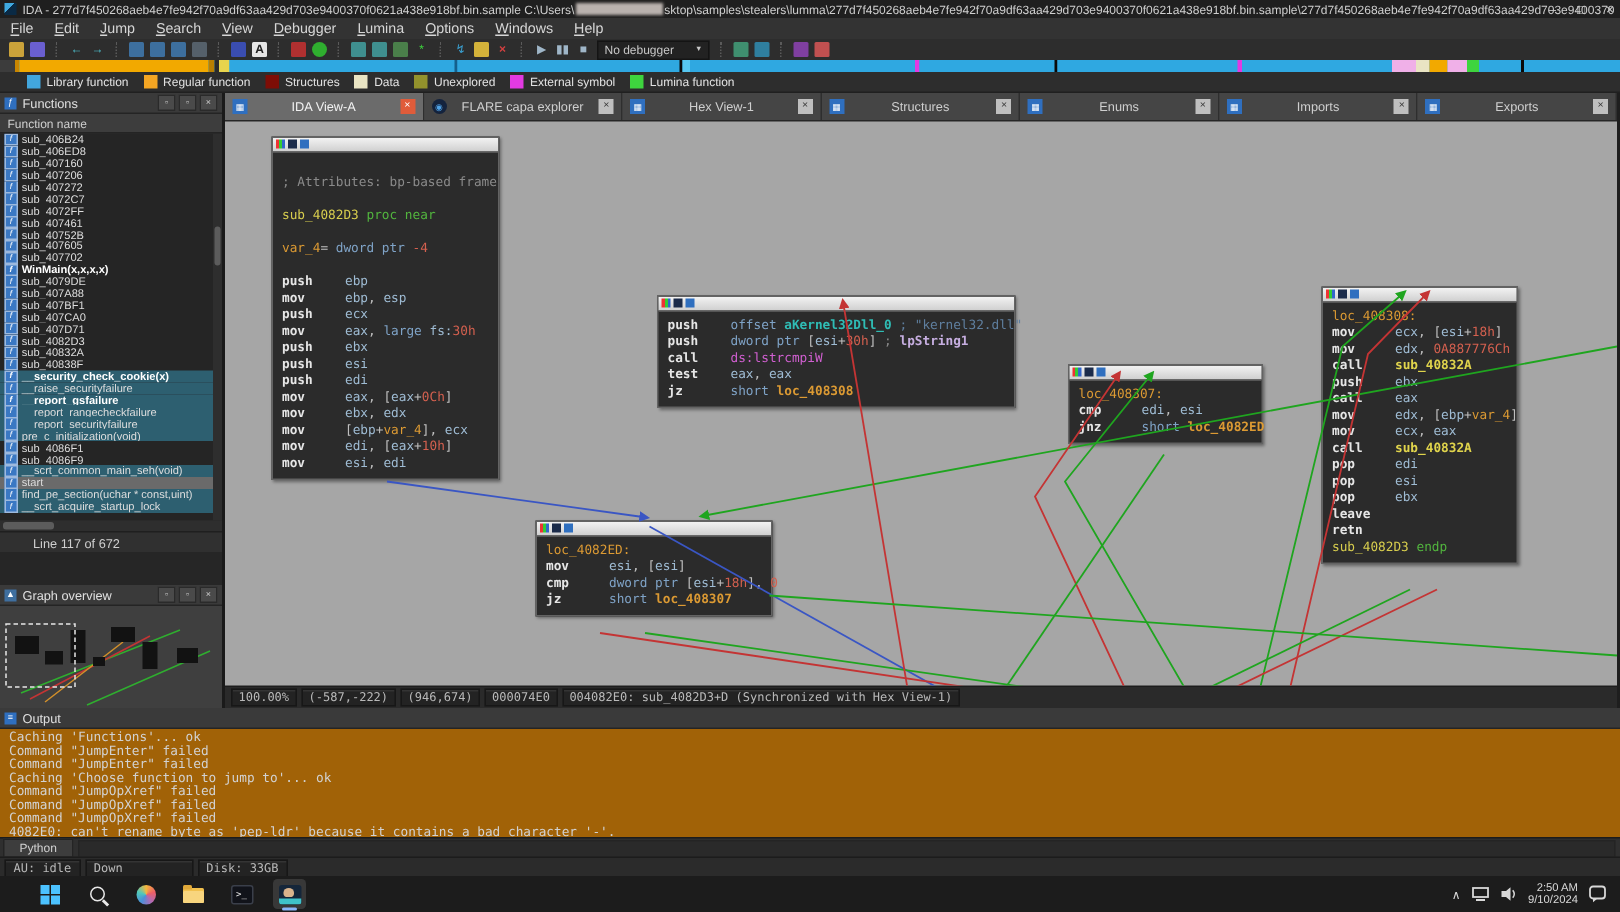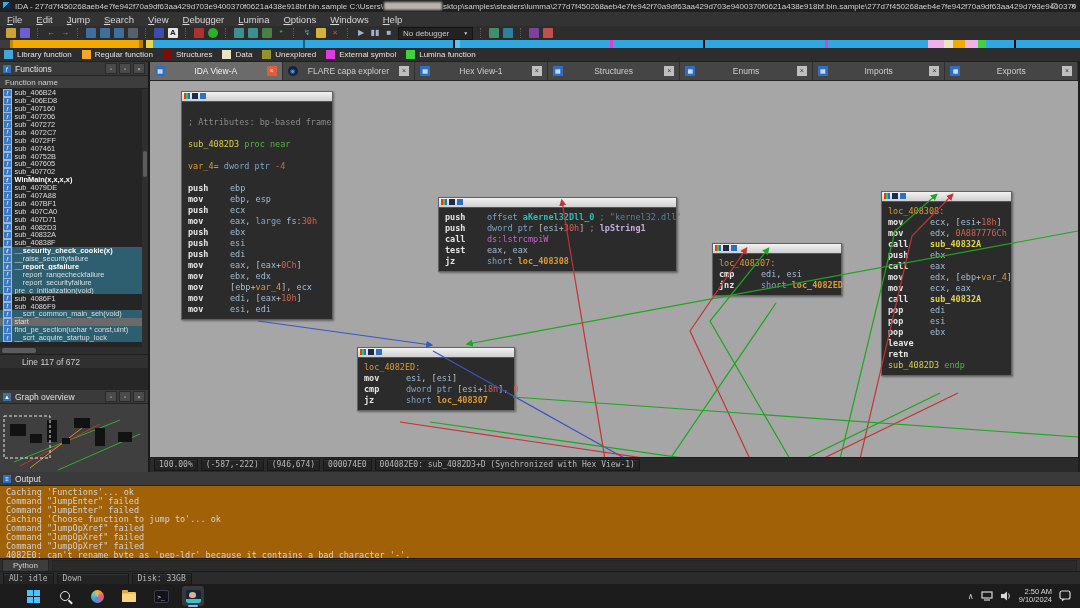--- a/index.html
+++ b/index.html
@@ -23,21 +23,21 @@
   .tsep{width:1px;height:10px;border-left:1px dotted #5a5a5a;margin:0 3px;}
   .ticon{width:10px;height:10px;border-radius:1px;display:flex;align-items:center;justify-content:center;
          font-size:8px;line-height:10px;flex:0 0 auto;color:#dfe7ee;}
   .combo{height:11px;background:#222;border:1px solid #141414;color:#c8c8c8;font-size:8px;
          display:flex;align-items:center;padding:0 4px;gap:14px;}
   
   #navband{top:40px;left:0;width:1080px;height:8px;display:flex;background:#2fa8e1;}
   #navband span{height:8px;display:block;}
   
   #legend{top:48px;left:0;width:1080px;height:14px;background:#2d2d2d;display:flex;align-items:center;
-          gap:10px;padding-left:4px;box-sizing:border-box;border-bottom:1px solid #202020;}
+          gap:10px;padding-left:18px;box-sizing:border-box;border-bottom:1px solid #202020;}
   .legend-item{display:flex;align-items:center;gap:4px;color:#e2e2e2;font-size:8px;}
   .legend-item i{width:9px;height:9px;display:block;}
   
   #main{top:62px;left:0;width:1080px;height:410px;display:flex;}
   #left-col{width:150px;background:#2b2b2b;border-right:2px solid #1a1a1a;display:flex;flex-direction:column;box-sizing:border-box;}
   .panel-header{height:13px;background:#3a3a3a;border-bottom:1px solid #242424;display:flex;align-items:center;
                 color:#e0e0e0;font-size:8.5px;gap:4px;padding:0 3px;}
   .panel-header .ph-btns{margin-left:auto;display:flex;gap:2px;}
   .ph-btn{width:10px;height:9px;background:#4a4a4a;border:1px solid #2a2a2a;color:#c8c8c8;font-size:6px;
           display:flex;align-items:center;justify-content:center;}

